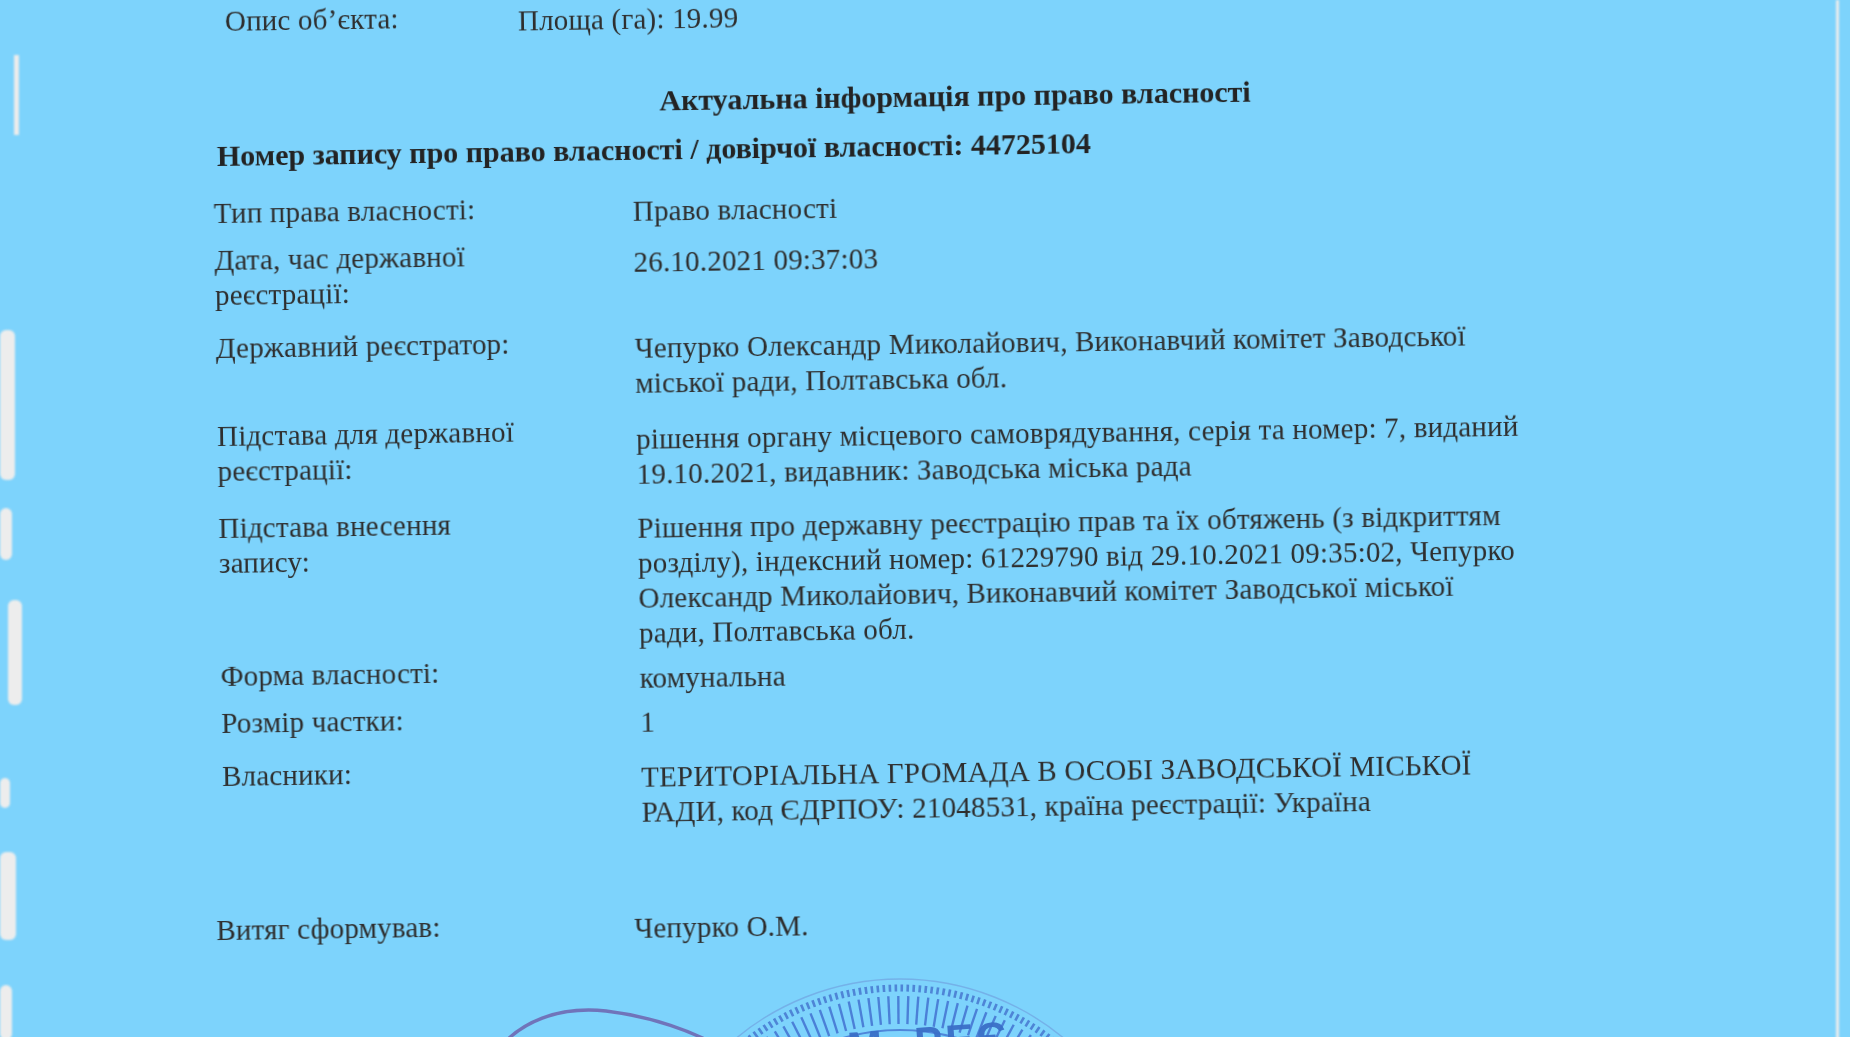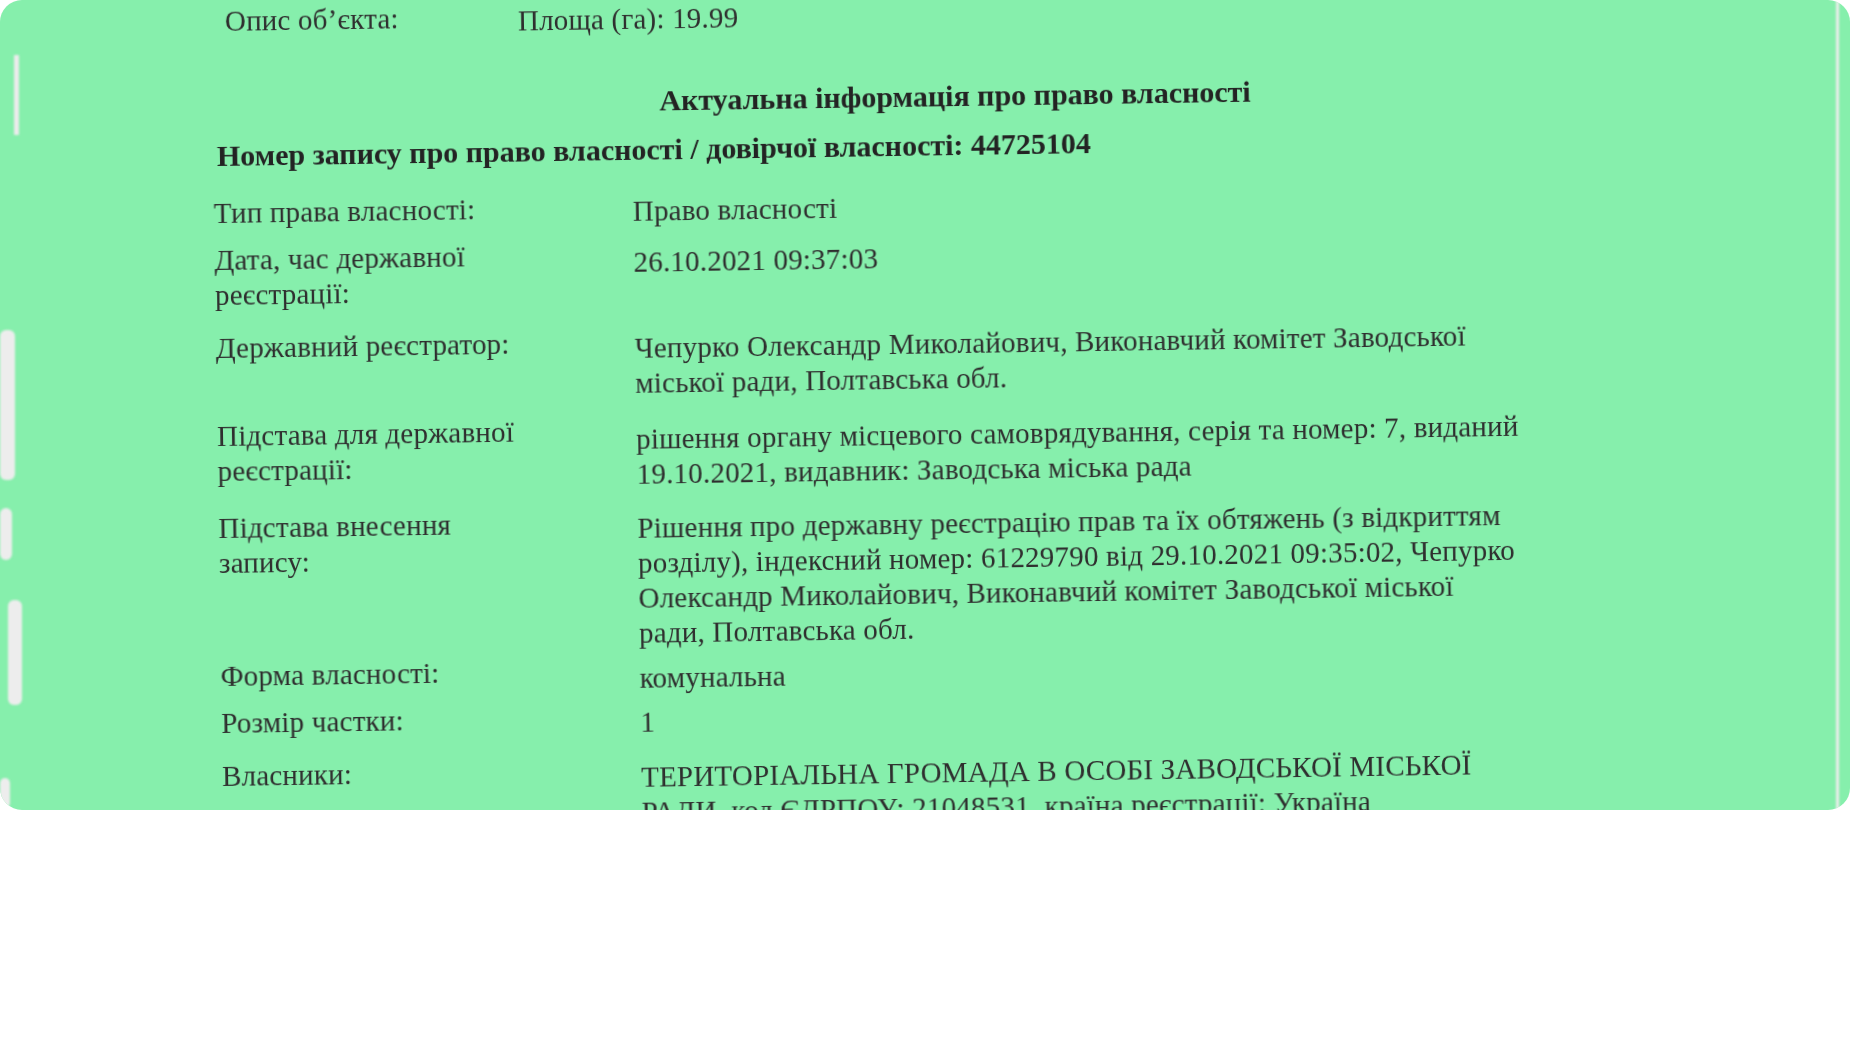--- a/index.html
+++ b/index.html
@@ -1,20 +1,19 @@
 <!DOCTYPE html>
 <html><head>
 <meta charset="utf-8">
 <style>
   html,body{margin:0;padding:0;background:#ffffff;}
   .page{
-    position:relative;width:1850px;height:810px;background:#86efac;
+    position:relative;width:1850px;height:1037px;background:#7dd3fc;
     overflow:hidden;font-family:"Liberation Serif","DejaVu Serif",serif;
     color:#2e2e2e;
-    border-radius:22px;
   }
   .doc{
     position:absolute;inset:0;
     transform:rotate(-0.85deg);
     transform-origin:220px 500px;
     filter:blur(0.3px);
   }
   .lab,.val,.line{position:absolute;white-space:pre;font-size:29px;line-height:35px;letter-spacing:0.2px;}
   .lab{left:218px;}
   .val{left:637px;}

